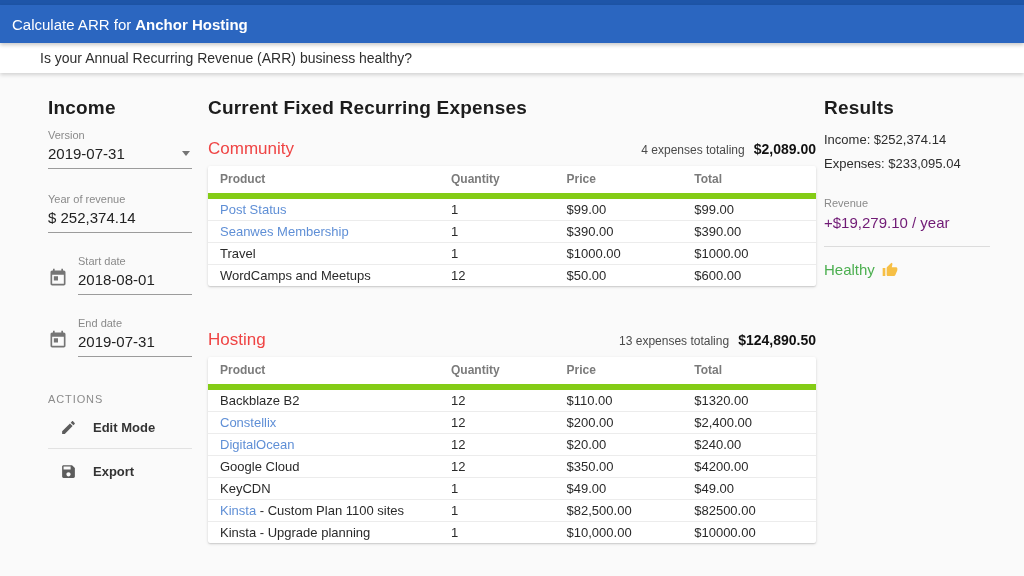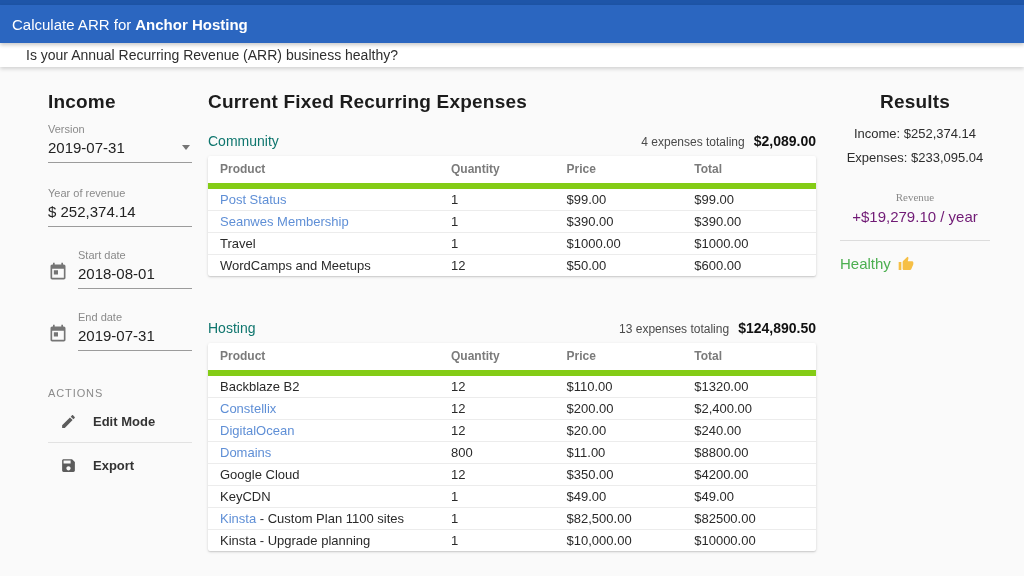--- a/index.html
+++ b/index.html
@@ -11,22 +11,22 @@
   
   .system-bar { height:5px; background:#1e55a8; }
   .app-bar {
     height:38px; background:#2b66c0; color:#ffffff;
     display:flex; align-items:center; padding:0 12px;
     font-size:15px; position:relative; z-index:3;
     box-shadow:0 2px 4px rgba(0,0,0,.22);
   }
   .app-bar b { margin-left:4px; }
   .sub-bar {
-    height:24px; background:#ffffff; display:flex; align-items:center;
-    padding:0 26px; font-size:14px; color:#2e2e2e;
+    height:30px; background:#ffffff; display:flex; align-items:center;
+    padding:0 40px; font-size:14px; color:#2e2e2e;
     position:relative; z-index:2; box-shadow:0 2px 4px rgba(0,0,0,.16);
   }
   
   .content { display:flex; align-items:flex-start; padding:24px 34px 0 48px; }
   h1 { font-size:19px; font-weight:bold; color:#1c1c1c; letter-spacing:.2px; }
   
   .income { width:144px; flex:0 0 144px; }
   .field { margin-top:20px; }
   .field:first-of-type { margin-top:10px; }
   .field-label { font-size:11px; color:#8a8a8a; }
@@ -51,21 +51,21 @@
     font-size:13px; font-weight:bold; color:#333; cursor:default;
   }
   .action-item .icon { margin-right:16px; }
   .action-divider { border:none; border-top:1px solid #e2e2e2; margin:2px 0; }
   
   .main { width:608px; flex:0 0 608px; margin-left:16px; }
   .section-head {
     display:flex; justify-content:space-between; align-items:baseline;
     margin:20px 0 7px;
   }
-  .section-name { font-size:14px; color:#0f766e; }
+  .section-name { font-size:17px; color:#ef4444; }
   .section-total-wrap { display:flex; align-items:baseline; }
   .count-text { font-size:12px; color:#4a4a4a; }
   .section-total { font-size:14px; font-weight:bold; color:#101010; margin-left:9px; }
   .card {
     background:#ffffff; border-radius:2px;
     box-shadow:0 1px 3px rgba(0,0,0,.15), 0 1px 1px rgba(0,0,0,.08);
   }
   table { width:100%; border-collapse:collapse; table-layout:fixed; }
   thead th {
     text-align:left; font-size:12px; color:#7b7b7b; font-weight:bold;
@@ -73,24 +73,24 @@
   }
   tbody td {
     font-size:13px; color:#2a2a2a; padding:3px 8px 3px 12px;
     border-bottom:1px solid #ececec; white-space:nowrap; overflow:hidden;
   }
   tbody tr:last-child td { border-bottom:none; }
   .link { color:#5f8fd6; cursor:pointer; }
   .section + .section { margin-top:0; }
   .section-hosting .section-head { margin-top:44px; }
   
-  .results { flex:1; margin-left:24px;text-align:center; }
+  .results { flex:1; margin-left:8px; }
   .result-line { font-size:13px; color:#2d2d2d; margin-top:9px; }
   .result-line.first { margin-top:13px; }
-  .revenue-label { font-size:11px; color:#8a8a8a; margin-top:26px;font-family:Liberation Serif, serif; }
+  .revenue-label { font-size:11px; color:#8a8a8a; margin-top:26px; }
   .revenue-value { font-size:15px; color:#701a75; margin-top:5px; }
   .results-divider { border:none; border-top:1px solid #dcdcdc; margin:15px 0 14px; }
   .health { font-size:15px; color:#4caf50; display:flex; align-items:center; }
   .health .icon { margin-left:7px; }
 </style>
 </head>
 <body>
 
 <div class="system-bar"></div>
 
@@ -265,26 +265,20 @@
                 <td><span class="link">Constellix</span></td>
                 <td>12</td>
                 <td>$200.00</td>
                 <td>$2,400.00</td>
               </tr>
               <tr>
                 <td><span class="link">DigitalOcean</span></td>
                 <td>12</td>
                 <td>$20.00</td>
                 <td>$240.00</td>
-              </tr>
-              <tr>
-                <td><span class="link">Domains</span></td>
-                <td>800</td>
-                <td>$11.00</td>
-                <td>$8800.00</td>
               </tr>
               <tr>
                 <td>Google Cloud</td>
                 <td>12</td>
                 <td>$350.00</td>
                 <td>$4200.00</td>
               </tr>
               <tr>
                 <td>KeyCDN</td>
                 <td>1</td>

